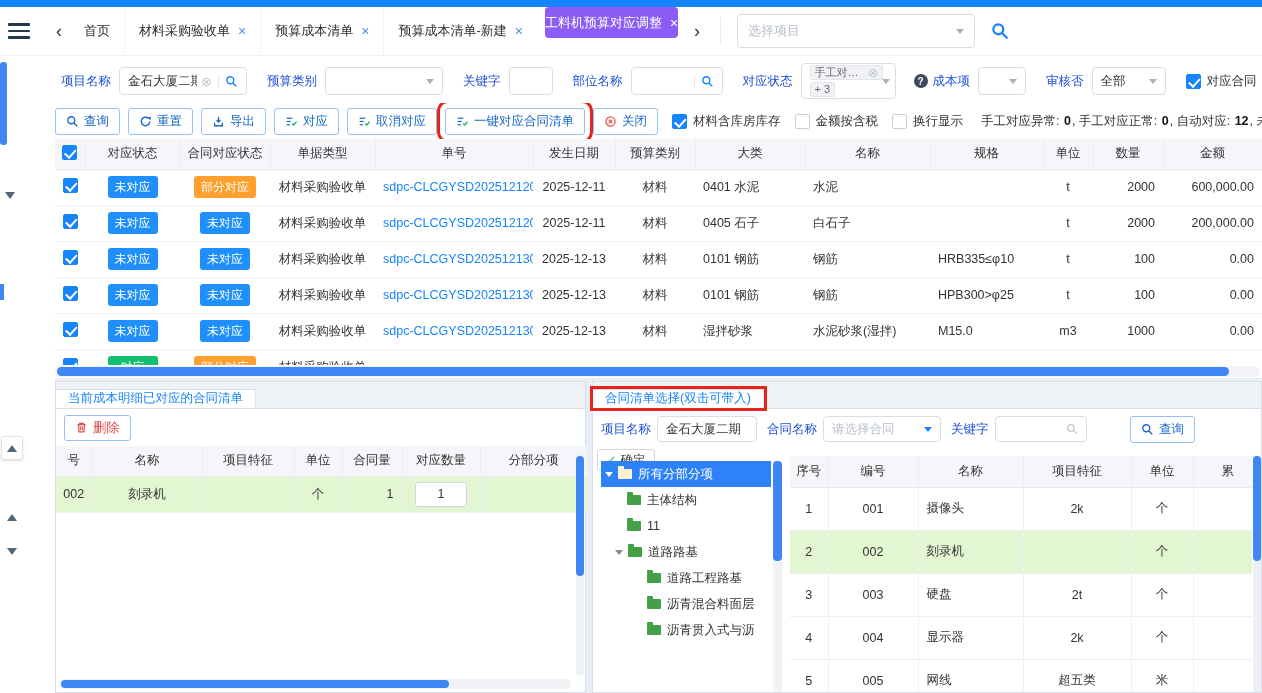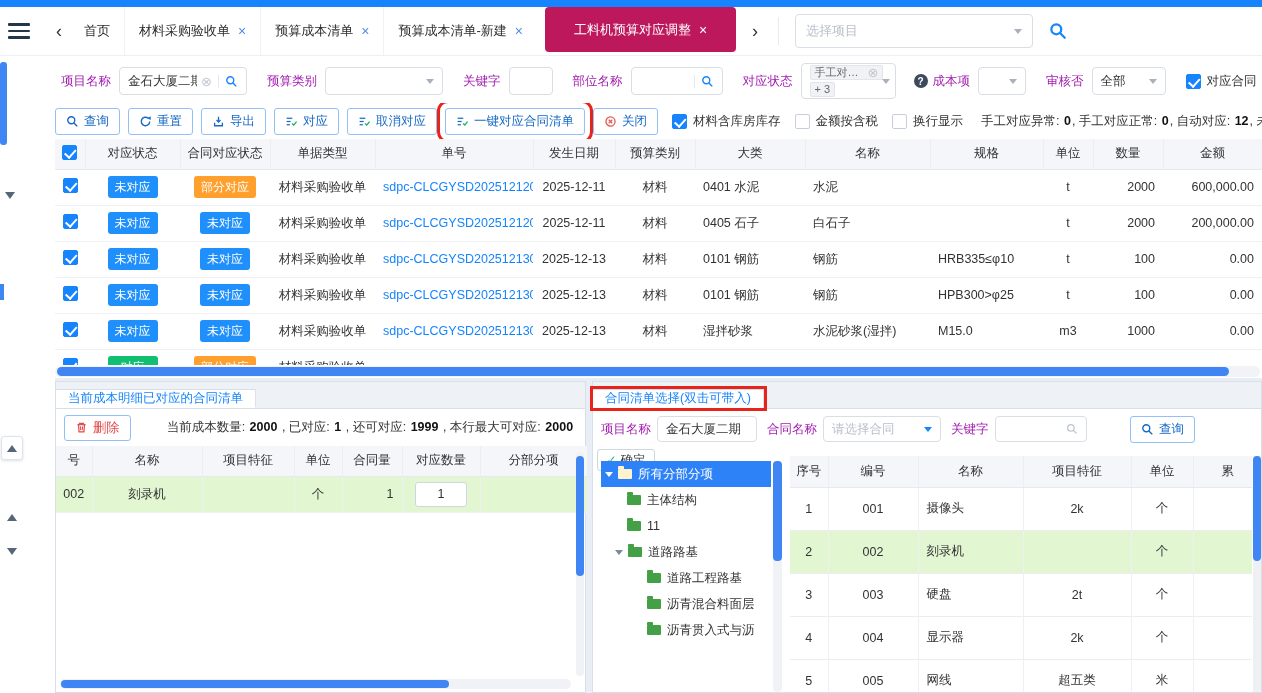--- a/index.html
+++ b/index.html
@@ -9,31 +9,31 @@
 
 .top-strip{position:absolute;left:0;top:0;width:100%;height:7px;background:#1684fc}
 .tabbar{position:absolute;left:0;top:7px;width:100%;height:49px;background:#fff;border-bottom:1px solid #eef0f3;display:flex;align-items:center;padding-left:8px}
 .hamburger{width:22px;height:16px;display:flex;flex-direction:column;justify-content:space-between;cursor:pointer;margin-right:18px}
 .hamburger i{display:block;height:2.6px;background:#24364a;border-radius:1px}
 .nav-chev{font-size:18px;color:#333;padding:0 8px;cursor:pointer}
 .tabs{display:flex;align-items:flex-start;height:100%}
 .tab{display:flex;align-items:center;gap:8px;padding:0 14px;height:100%;font-size:13px;color:#2b2b2b;cursor:pointer;white-space:nowrap}
 .tab:not(.active)+.tab:not(.active){border-left:1px solid #f1f2f4}
 .tab .tab-close{color:#4a90e8;font-size:14px;line-height:1}
-.tab.active{background:#be185d;color:#fff;height:45px;border-radius:4px;margin:0 8px;padding:0 29px}
+.tab.active{background:#8b5cf6;color:#fff;height:31px;border-radius:4px;margin:0 8px;padding:0 0}
 .tab.active .tab-close{color:#fff}
 .vdiv{width:1px;height:28px;background:#e8eaee;margin:0 12px}
 .project-select{width:238px;height:34px;border:1px solid #d9dde4;border-radius:4px;display:flex;align-items:center;padding:0 10px;margin-left:4px;cursor:pointer}
 .project-select .ph{color:#b9bfc9;font-size:13px;flex:1}
 .caret{width:0;height:0;border-left:4.5px solid transparent;border-right:4.5px solid transparent;border-top:5.5px solid #aab1bd;flex:none}
 .big-search{margin-left:16px;display:flex;align-items:center;cursor:pointer;color:#1684fc}
 
 
 .filter-row{position:absolute;left:55px;top:60px;right:0;height:42px;display:flex;align-items:center;overflow:hidden;background:#fff;white-space:nowrap}
-.lbl{color:#a21caf;margin:0 8px 0 20px;flex:none}
+.lbl{color:#1d4ed8;margin:0 8px 0 20px;flex:none}
 .lbl.first{margin-left:6px}
 .ctl{height:28px;border:1px solid #d9dde4;border-radius:4px;background:#fff;display:flex;align-items:center;padding:0 8px;flex:none;cursor:pointer}
 .ctl .val{flex:1;color:#333;overflow:hidden}
 .ctl .phv{flex:1;color:#b9bfc9}
 .clear-ic{color:#c0c6cf;font-size:13px;margin:0 4px;flex:none}
 .sfx{border-left:1px solid #e6e9ee;padding-left:6px;margin-left:2px;display:flex;align-items:center;color:#1684fc}
 .ms{width:95px;height:36px;flex-direction:column;align-items:flex-start;justify-content:center;gap:2px;position:relative;padding-right:16px}
 .ms .caret{position:absolute;right:5px;top:15px}
 .mtag{background:#f0f2f5;border:1px solid #e2e5ea;border-radius:2px;font-size:11px;color:#666;padding:0 4px;line-height:13px;display:flex;align-items:center;gap:9px}
 .help-ic{width:14px;height:14px;border-radius:50%;background:#3d4a5c;color:#fff;font-size:10px;font-weight:bold;display:inline-flex;align-items:center;justify-content:center;margin-left:18px;flex:none}
@@ -477,21 +477,20 @@
     <button class="del-btn">
       <svg class="icon-svg" viewBox="0 0 16 16" width="13" height="13" style="color:#e14b4b">
           <path d="M3 4.5h10" stroke="currentColor" stroke-width="1.5" fill="none"></path>
           <path d="M5.5 4.5V3h5v1.5" stroke="currentColor" stroke-width="1.5" fill="none"></path>
           <path d="M4.3 4.5L5 13.5h6l.7-9" fill="none" stroke="currentColor" stroke-width="1.5"></path>
           <line x1="6.8" y1="6.6" x2="7" y2="11.4" stroke="currentColor" stroke-width="1.3"></line>
           <line x1="9.2" y1="6.6" x2="9" y2="11.4" stroke="currentColor" stroke-width="1.3"></line>
         </svg>
       <span>删除</span>
     </button>
-    <span class="lp-stats" id="matched-stats"><span class="st-lbl">当前成本数量: </span><b class="st-val">2000</b><span class="st-lbl"> , 已对应: </span><b class="st-val">1</b><span class="st-lbl"> , 还可对应: </span><b class="st-val">1999</b><span class="st-lbl"> , 本行最大可对应: </span><b class="st-val">2000</b></span>
   </div>
   <table>
     <colgroup>
       <col style="width:36px">
         <col style="width:110px">
         <col style="width:92px">
         <col style="width:48px">
       <col style="width:60px">
         <col style="width:78px">
         <col style="width:107px">

